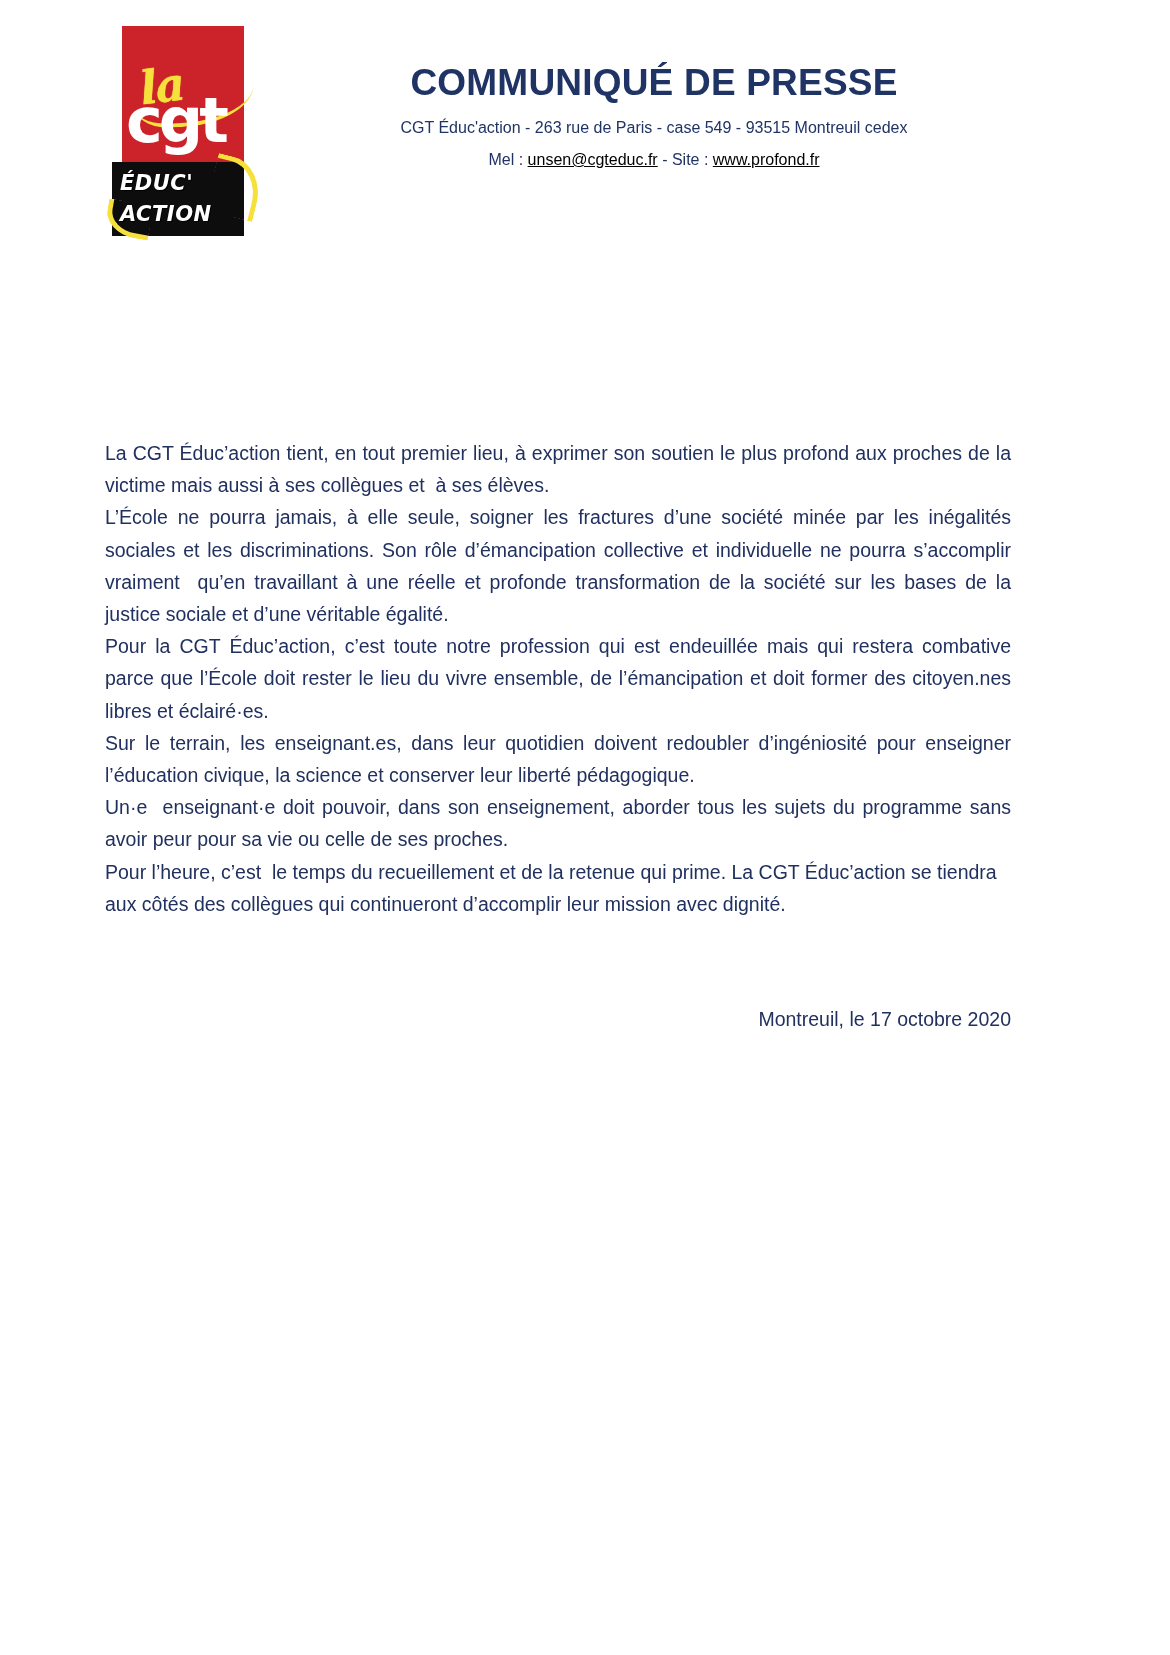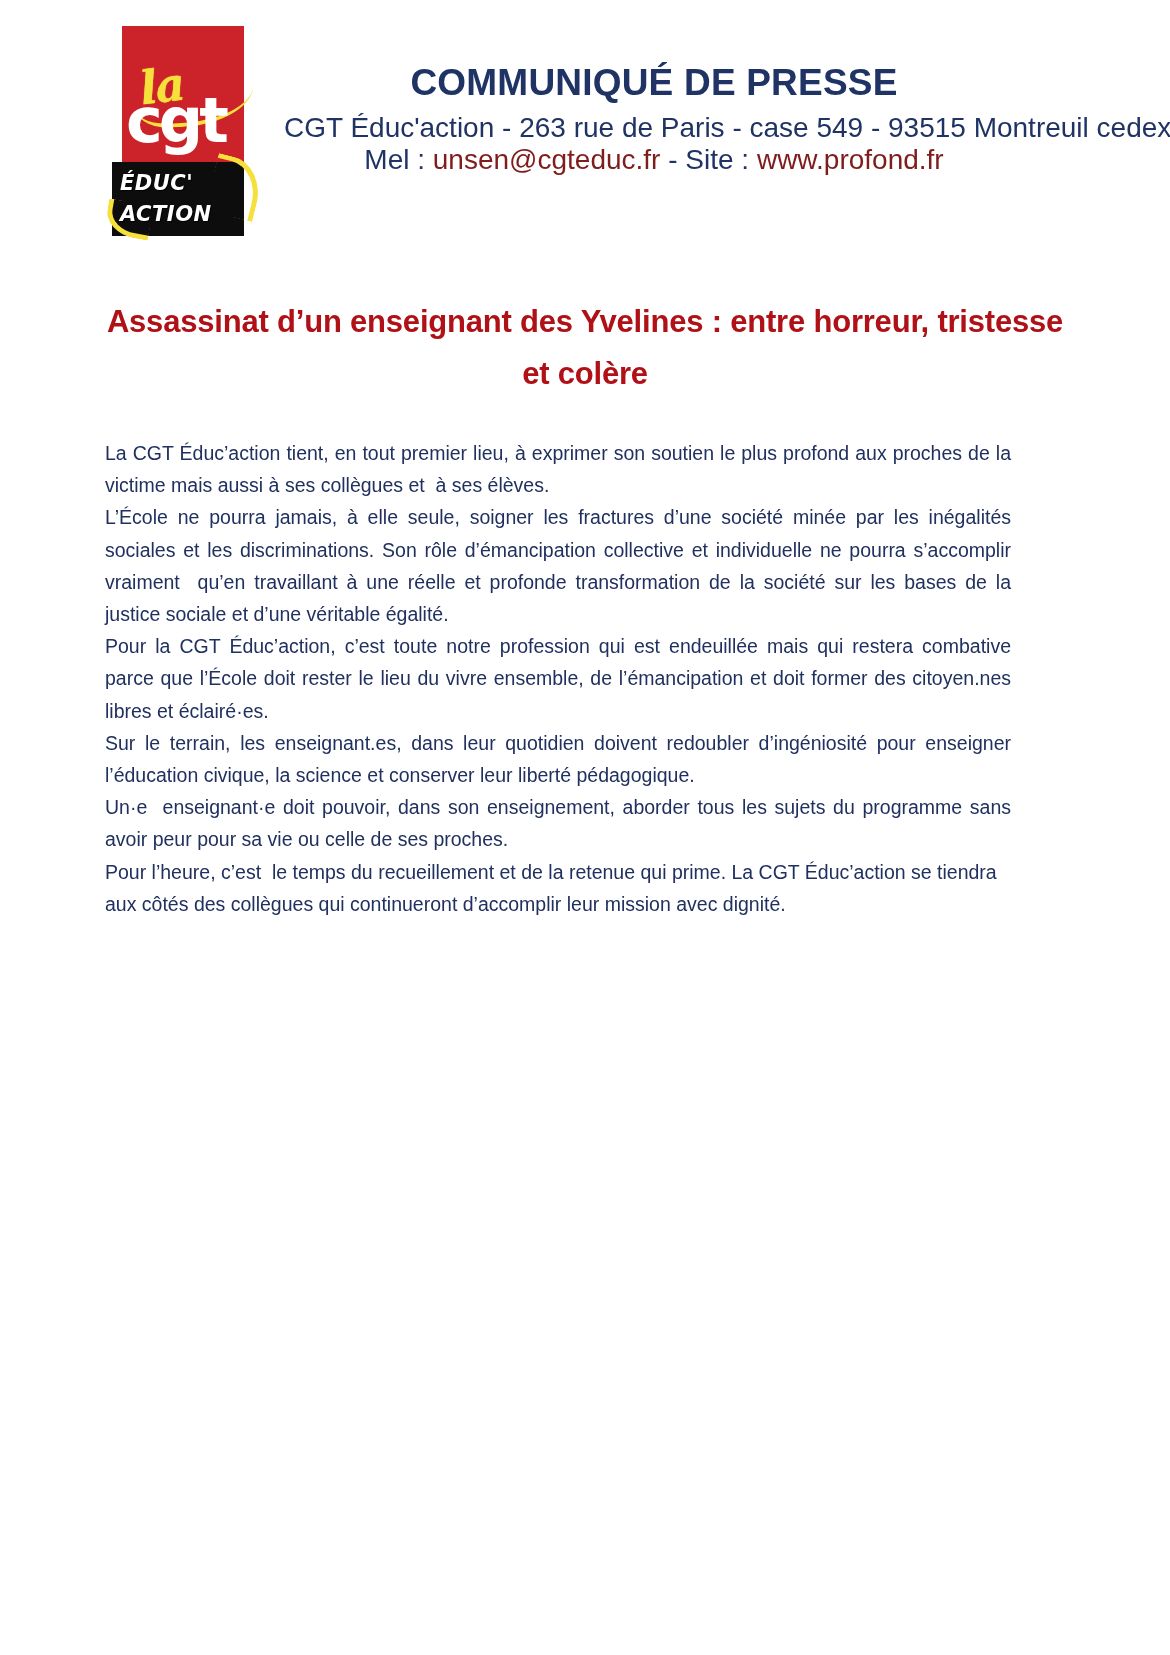--- a/index.html
+++ b/index.html
@@ -149,29 +149,30 @@
     font-weight: bold;
     font-size: 37px;
     line-height: 46px;
     letter-spacing: 0.2px;
     color: #1f3364;
     margin: 0 0 6px 0;
   }
   .doc-address,
   .doc-contact {
     font-family: "Liberation Sans", sans-serif;
-    font-size: 28px;
+    font-size: 16px;
     line-height: 32px;
     color: #1f3364;
     margin: 0;
     white-space: nowrap;
   }
   .doc-contact a,
   .doc-contact .link {
-    color: #7f1d1d;
+    color: #000000;
+    text-decoration: underline;
   }
 
   
   .headline {
     position: absolute;
     left: 105px;
     top: 296px;
     width: 960px;
     text-align: center;
     color: #b01117;
@@ -238,25 +239,25 @@
     </div>
 
     <div class="header-text">
       <div class="doc-title">COMMUNIQUÉ DE PRESSE</div>
       <div class="doc-address">CGT Éduc'action - 263 rue de Paris - case 549 - 93515 Montreuil cedex</div>
       <div class="doc-contact"><span>Mel : </span><span class="link">unsen@cgteduc.fr</span><span> - Site : </span><span class="link">www.profond.fr</span></div>
     </div>
 
   </div>
 
-  <div class="headline">Assassinat d’un enseignant des Yvelines : entre horreur, tristesse et colère</div>
 
   <div class="body-text">
     <p>La CGT Éduc’action tient, en tout premier lieu, à exprimer son soutien le plus profond aux proches de la victime mais aussi à ses collègues et  à ses élèves.</p>
     <p>L’École ne pourra jamais, à elle seule, soigner les fractures d’une société minée par les inégalités sociales et les discriminations. Son rôle d’émancipation collective et individuelle ne pourra s’accomplir vraiment  qu’en travaillant à une réelle et profonde transformation de la société sur les bases de la justice sociale et d’une véritable égalité.</p>
     <p>Pour la CGT Éduc’action, c’est toute notre profession qui est endeuillée mais qui restera combative parce que l’École doit rester le lieu du vivre ensemble, de l’émancipation et doit former des citoyen.nes libres et éclairé·es.</p>
     <p>Sur le terrain, les enseignant.es, dans leur quotidien doivent redoubler d’ingéniosité pour enseigner l’éducation civique, la science et conserver leur liberté pédagogique.</p>
     <p>Un·e  enseignant·e doit pouvoir, dans son enseignement, aborder tous les sujets du programme sans avoir peur pour sa vie ou celle de ses proches.</p>
     <p>Pour l’heure, c’est  le temps du recueillement et de la retenue qui prime. La CGT Éduc’action se tiendra aux côtés des collègues qui continueront d’accomplir leur mission avec dignité.</p>
   </div>
 
+  <div class="signature">Montreuil, le 17 octobre 2020</div>
 
 </div>
 
 </body></html>

